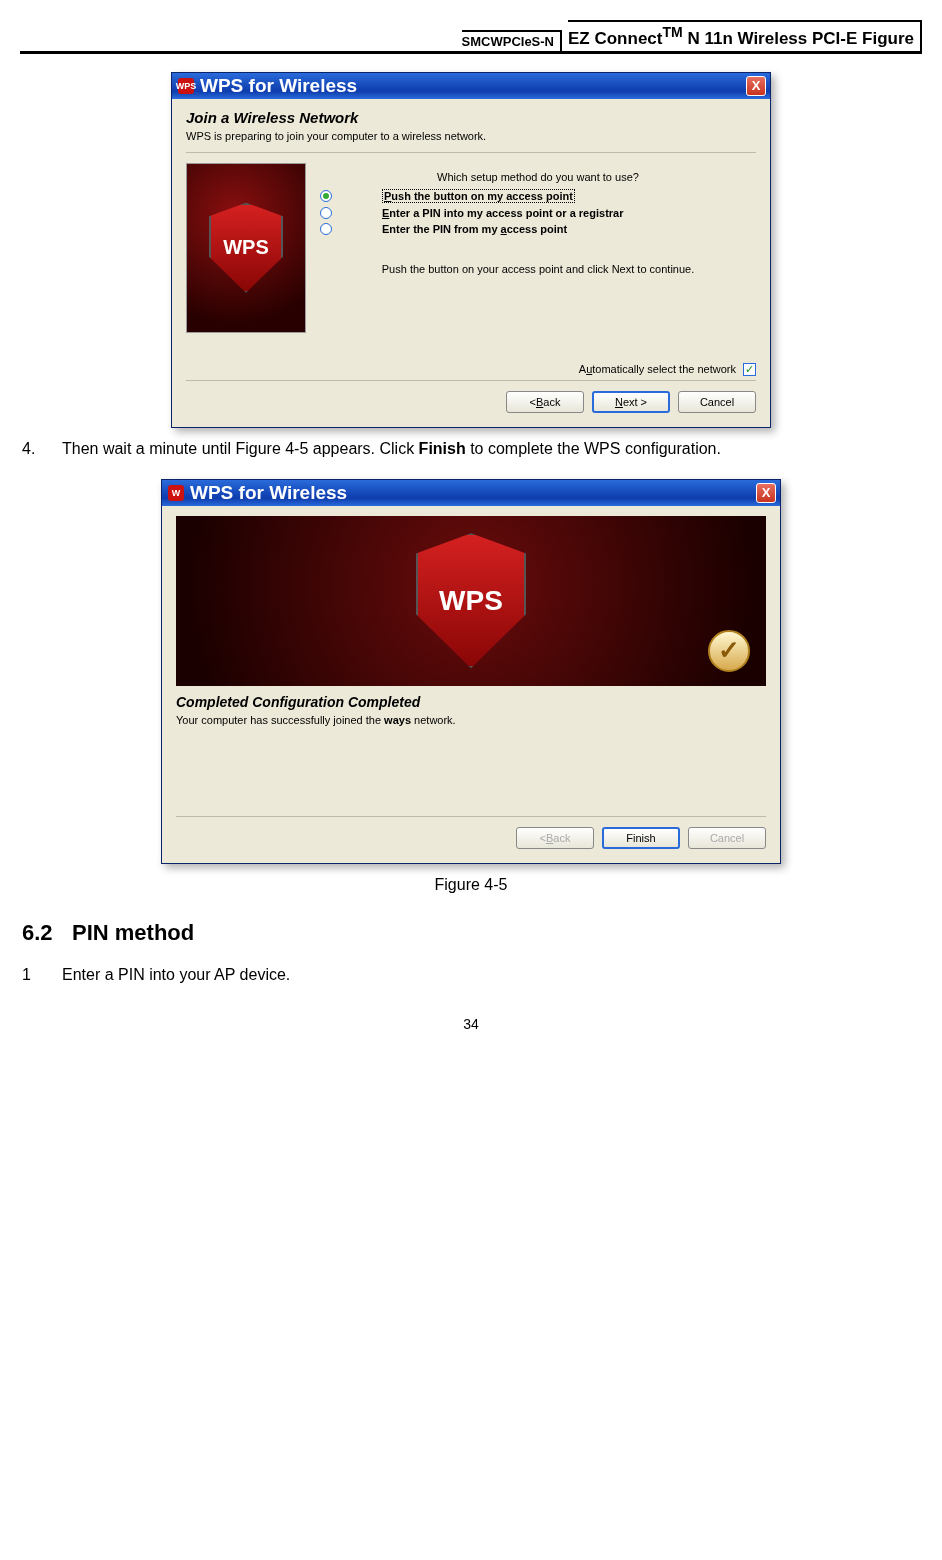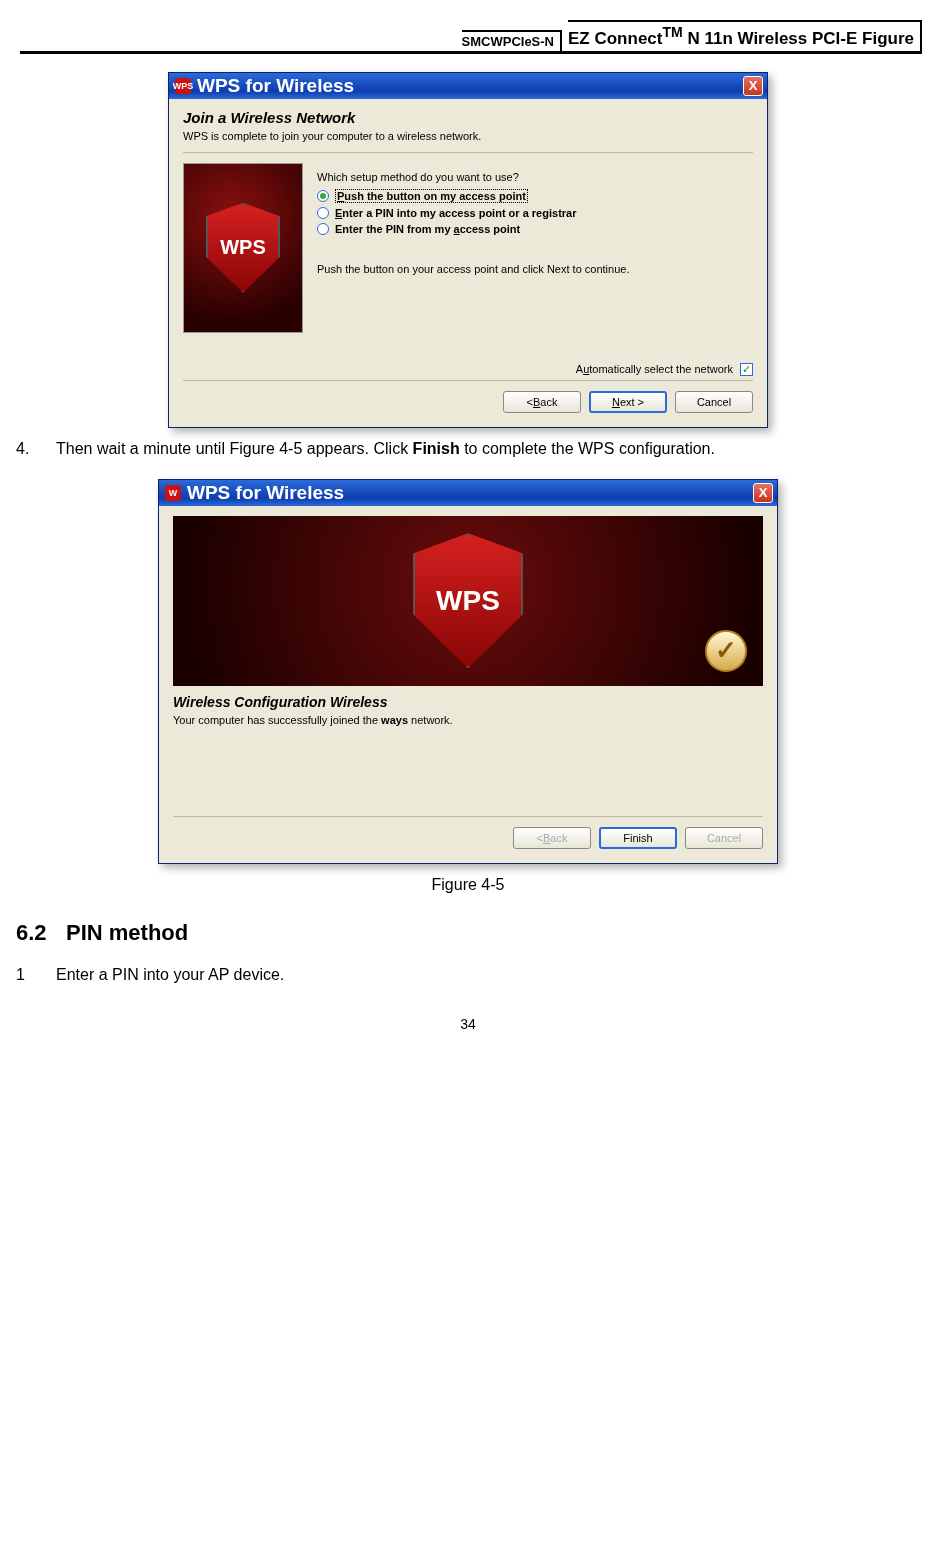--- a/index.html
+++ b/index.html
@@ -34,21 +34,21 @@
     font-size: 17px;
     padding: 2px 0 2px 0;
     border-right: 2px solid #000;
     border-top: 2px solid #000;
     position: relative;
     top: 2px;
     padding-right: 6px;
   }
   .tm { font-size: 14px; vertical-align: super; }
 
-  .content { padding: 0 22px 22px 16px; }
+  .content { padding: 0 22px 22px 22px; }
 
   
   .dialog {
     width: 600px;
     margin: 18px auto 8px auto;
     border: 1px solid #0a246a;
     background: #ece9d8;
     box-shadow: 4px 4px 8px rgba(0,0,0,0.3);
   }
   .titlebar {
@@ -112,23 +112,23 @@
   .checkmark {
     position: absolute; right: 16px; bottom: 14px;
     width: 42px; height: 42px;
     border-radius: 50%;
     background: linear-gradient(#fff8d0,#d7a94d);
     border: 2px solid #b0811e;
     display: flex; align-items: center; justify-content: center;
     color: #8a5a08; font-size: 26px; font-weight: bold;
   }
 
-  .setup-col { flex: 1; font-family: Tahoma, sans-serif; font-size: 11px; }
+  .setup-col { flex: 1; font-family: Tahoma, sans-serif; font-size: 11px; text-align: center; }
   .setup-q { margin: 8px 0 6px 0; }
-  .radio-row { display: flex; align-items: center; margin: 4px 0; }
+  .radio-row { display: flex; align-items: center; margin: 4px 0; gap: 44px; }
   .radio {
     width: 12px; height: 12px; border-radius: 50%;
     border: 1px solid #2a6bdb; margin-right: 6px;
     display: inline-flex; align-items: center; justify-content: center;
     background: #fff;
   }
   .radio.selected::after {
     content: ""; width: 6px; height: 6px; border-radius: 50%;
     background: #33aa33;
   }
@@ -192,21 +192,21 @@
 <div class="content">
 
   <div class="dialog">
     <div class="titlebar">
       <span class="app-icon">WPS</span>
       <span class="title">WPS for Wireless</span>
       <span class="close-btn">X</span>
     </div>
     <div class="dlg-body">
       <div class="dlg-heading">Join a Wireless Network</div>
-      <div class="dlg-sub">WPS is complete to join your computer to a wireless network.</div>
+      <div class="dlg-sub">WPS is preparing to join your computer to a wireless network.</div>
       <hr class="dlg-hr">
       <div class="dlg-row">
         <div class="wps-logo">
           <div class="shield">WPS</div>
         </div>
         <div class="setup-col">
           <div class="setup-q">Which setup method do you want to use?</div>
           <div class="radio-row">
             <span class="radio selected"></span>
             <span class="radio-label sel-box"><span class="ul">P</span><span>ush the button on my access point</span></span>
@@ -249,21 +249,21 @@
     <div class="titlebar">
       <span class="app-icon">W</span>
       <span class="title">WPS for Wireless</span>
       <span class="close-btn">X</span>
     </div>
     <div class="dlg-body">
       <div class="wps-logo-large">
         <div class="shield shield-big">WPS</div>
         <div class="checkmark">✓</div>
       </div>
-      <div class="completed-h">Wireless Configuration Wireless</div>
+      <div class="completed-h">Completed Configuration Completed</div>
       <div class="completed-p">
         <span>Your computer has successfully joined the </span><span class="bold">ways</span><span> network.</span>
       </div>
       <div class="btn-row">
         <button class="win-btn disabled">&lt; <span class="ul">B</span><span>ack</span></button>
         <button class="win-btn default">Finish</button>
         <button class="win-btn disabled">Cancel</button>
       </div>
     </div>
   </div>

